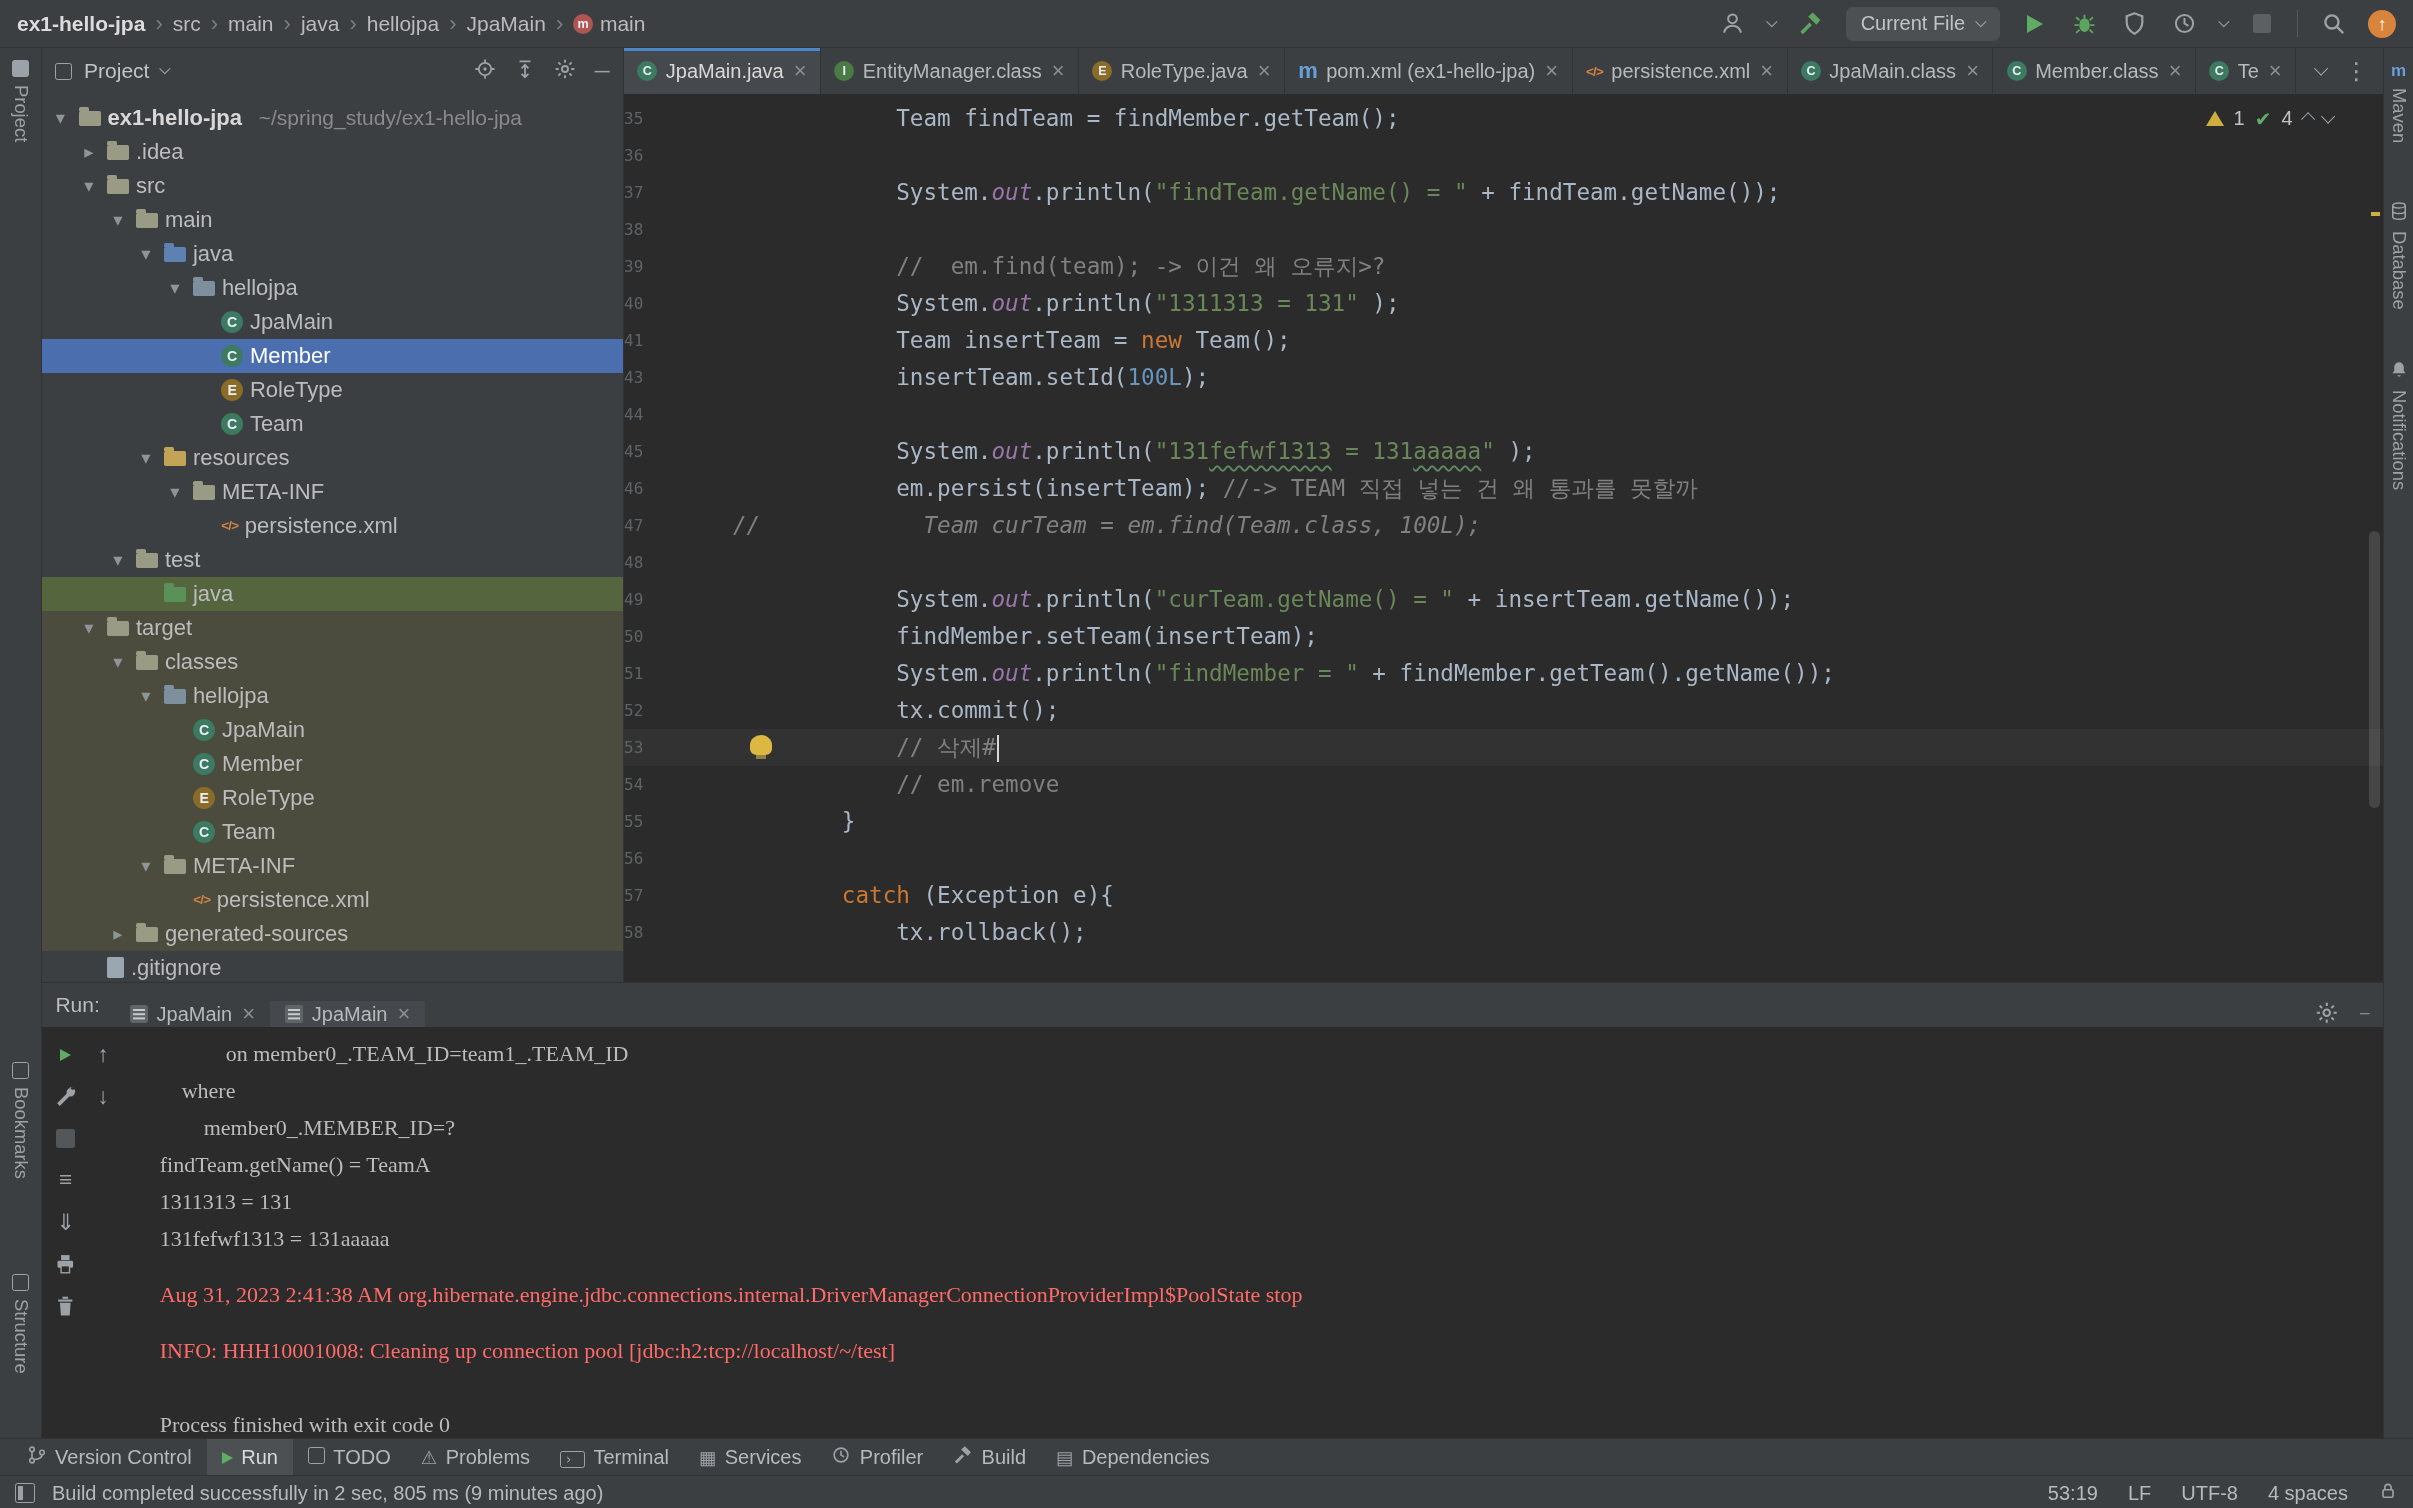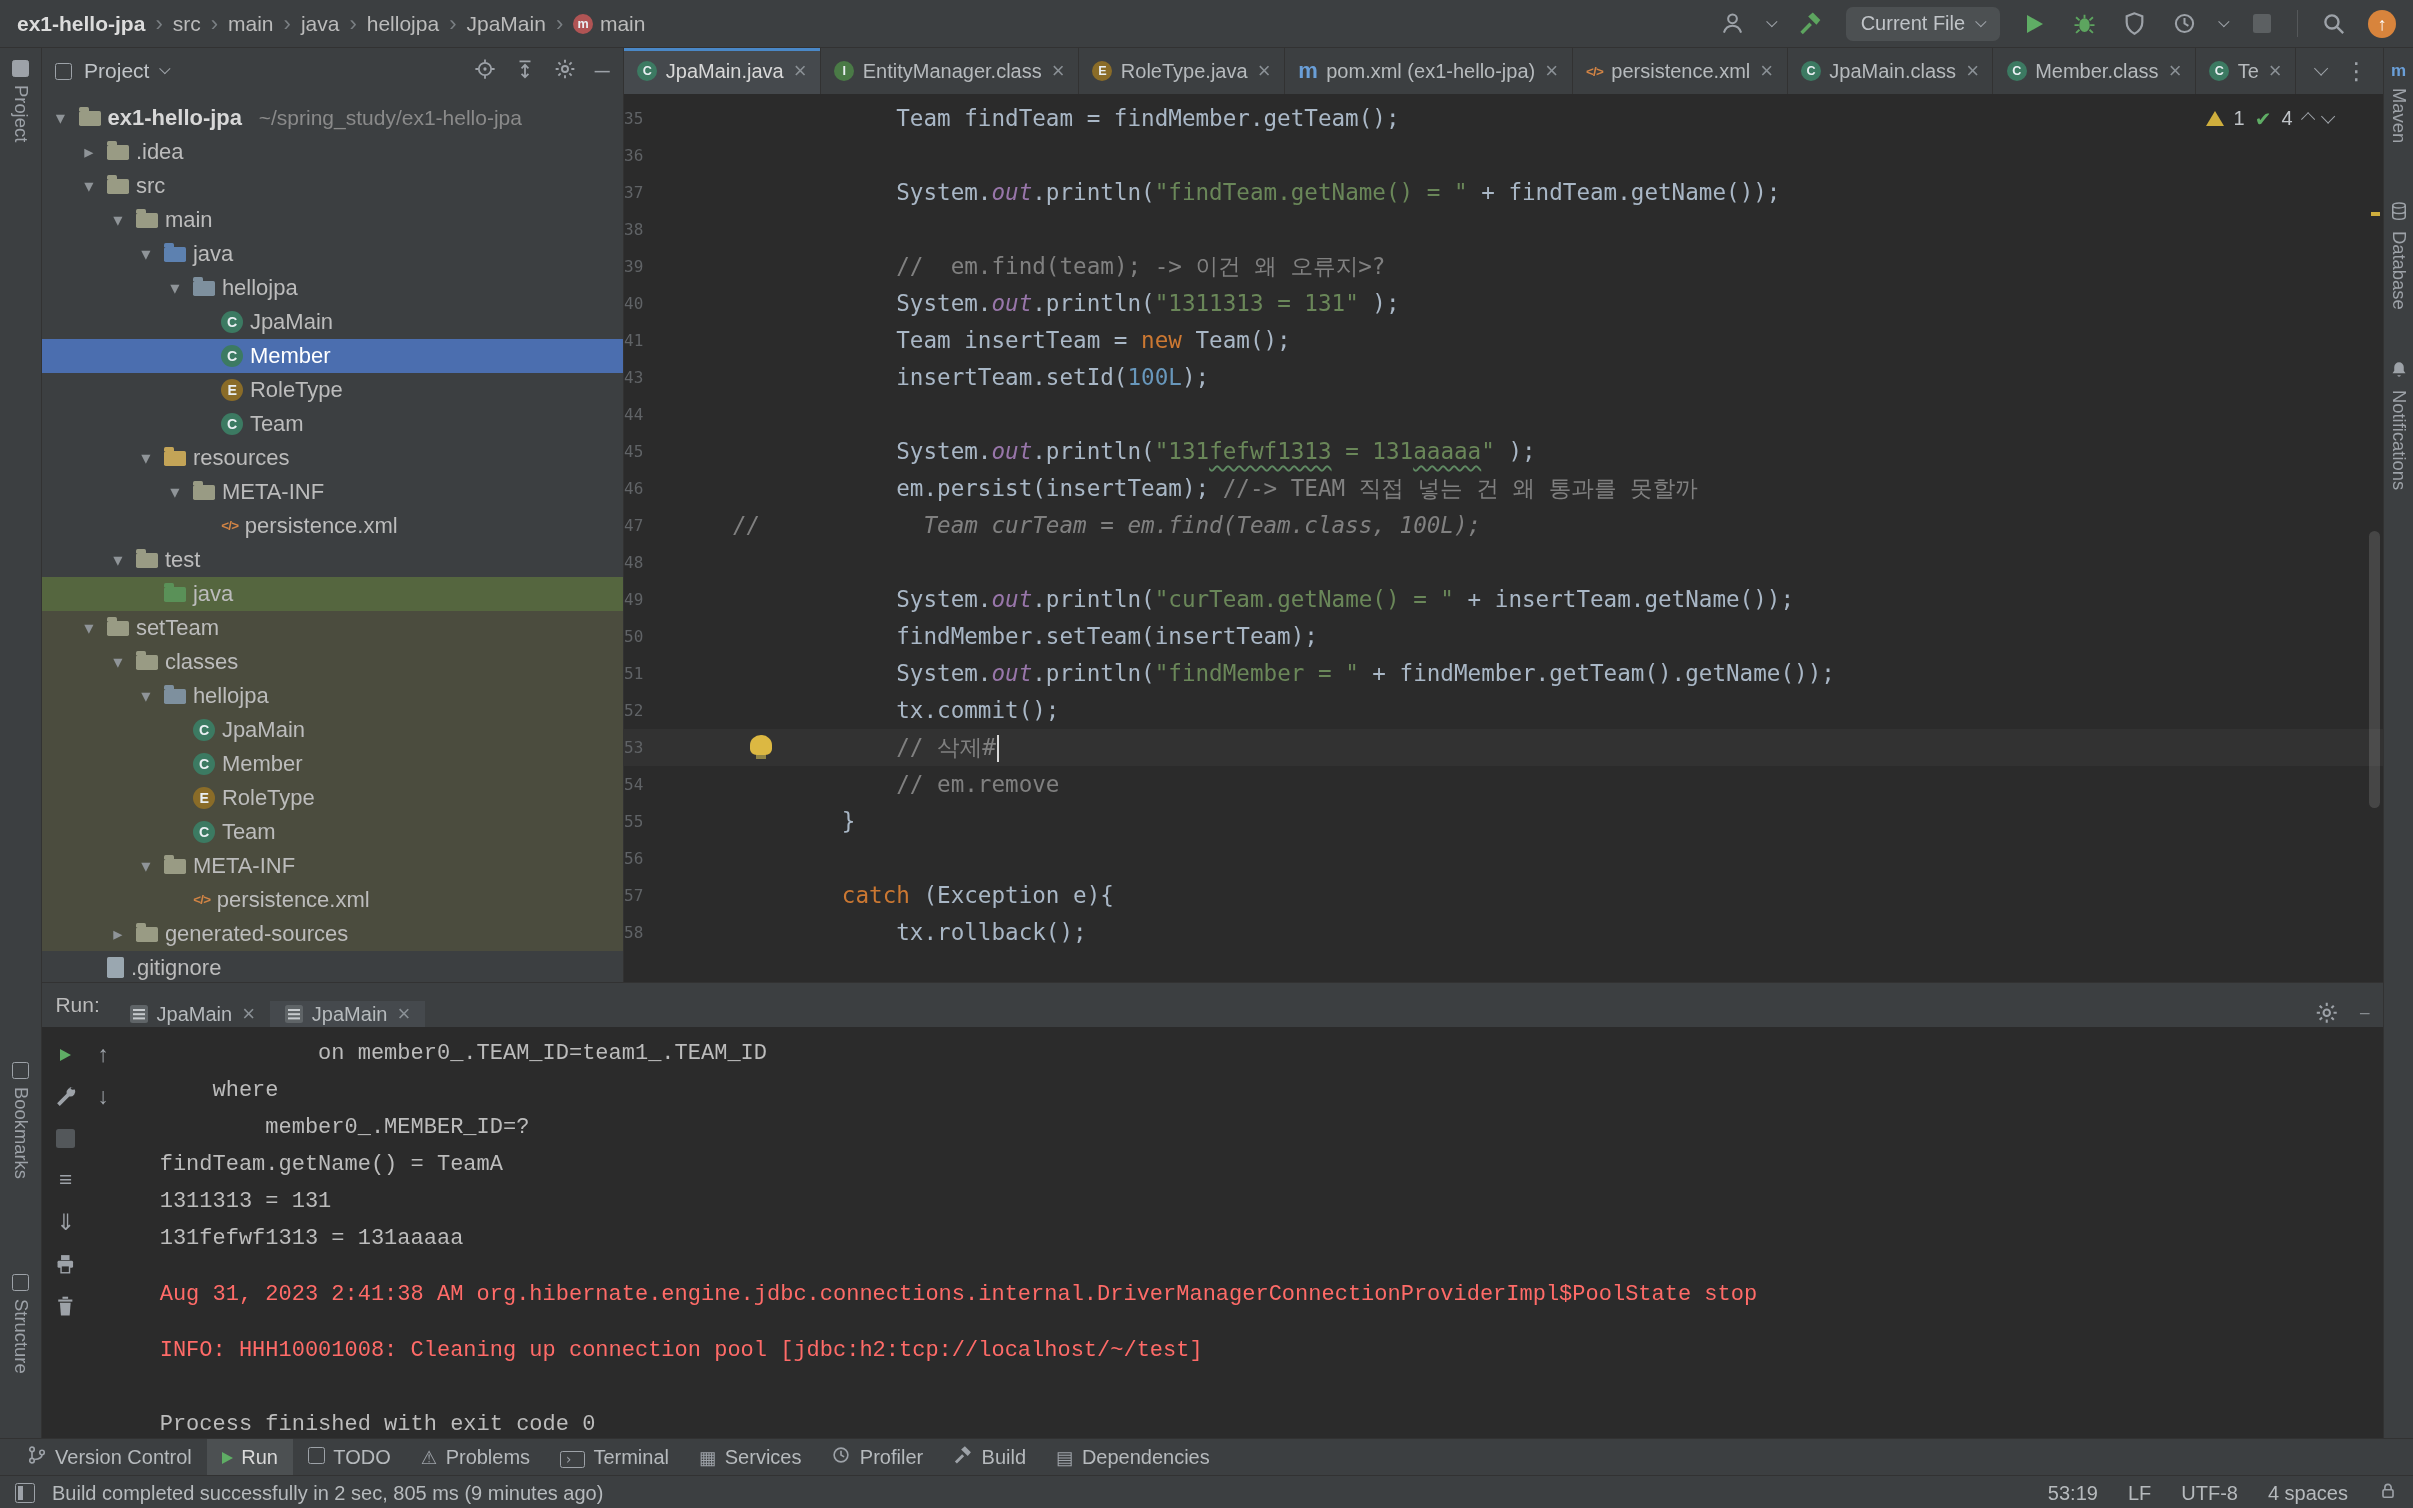--- a/index.html
+++ b/index.html
@@ -111,21 +111,21 @@
   .conic{width:18.4px;height:18.4px;background:#5f6467;border-radius:2.5px;position:relative;flex:none;}
   .conic::before{content:"";position:absolute;top:4.2px;left:3.4px;right:3.4px;height:1.7px;background:#c6cacd;box-shadow:0 4.2px 0 #c6cacd,0 8.4px 0 #c6cacd;}
   .rh-right{margin-left:auto;display:flex;align-items:center;gap:22px;color:#9da2a8;}
   .rh-right svg{width:23.5px;height:23.5px;}
   .run-body{flex:1;display:flex;min-height:0;}
   .run-tools{width:77px;flex:none;padding:13.4px 0 0 6.7px;display:flex;gap:3.4px;}
   .rt-col{display:flex;flex-direction:column;gap:13.4px;align-items:center;width:34px;}
   .rt-ic{width:28.5px;height:28.5px;display:inline-flex;align-items:center;justify-content:center;color:#9da2a8;font-size:22.6px;}
   .rt-ic svg{width:22.6px;height:22.6px;}
   .rt-ic .stopsq{background:#53575a;}
-  .console{flex:1;overflow:hidden;padding:8.4px 0 0 34px;font-size:22px;line-height:37px;color:#bcbcbc;font-family:Liberation Mono, monospace;white-space:pre;}
+  .console{flex:1;overflow:hidden;padding:8.4px 0 0 34px;font-size:22px;line-height:37px;color:#bcbcbc;font-family:Liberation Serif, serif;white-space:pre;}
   .cline.red{color:#ff6b68;margin-top:19px;}
 
   
   .twbar{height:36px;flex:none;background:#3c3f41;border-top:0.8px solid #323232;display:flex;align-items:stretch;padding:0 11.7px;}
   .tw-item{display:flex;align-items:center;gap:8.4px;padding:0 15px;font-size:20px;color:#b6babd;white-space:nowrap;}
   .tw-item.active{background:#4c5052;color:#dadada;}
   .tw-item svg{width:20px;height:20px;}
   .tw-glyph{font-size:18.4px;color:#9da2a8;}
   .termic{font-family:"DejaVu Sans Mono",monospace;font-size:13.4px;border:1.7px solid #9da2a8;border-radius:2.5px;padding:0 3.4px;line-height:16px;color:#9da2a8;}
   .statusbar{height:34px;flex:none;background:#3c3f41;border-top:0.8px solid #323232;display:flex;align-items:center;padding:0 15px;font-size:20px;color:#b6babd;gap:17px;}
@@ -337,21 +337,21 @@
                 <span class="lab">test</span>
               </div>
               <div class="tree-row band-green" style="padding-left: 92px;">
                 <span class="arrow"></span>
                 <span class="fic f-test"></span>
                 <span class="lab">java</span>
               </div>
               <div class="tree-row band-olive" style="padding-left: 35px;">
                 <span class="arrow">▾</span>
                 <span class="fic f-def"></span>
-                <span class="lab">setTeam</span>
+                <span class="lab">target</span>
               </div>
               <div class="tree-row band-olive" style="padding-left: 64px;">
                 <span class="arrow">▾</span>
                 <span class="fic f-def"></span>
                 <span class="lab">classes</span>
               </div>
               <div class="tree-row band-olive" style="padding-left: 92px;">
                 <span class="arrow">▾</span>
                 <span class="fic f-pkg"></span>
                 <span class="lab">hellojpa</span>

